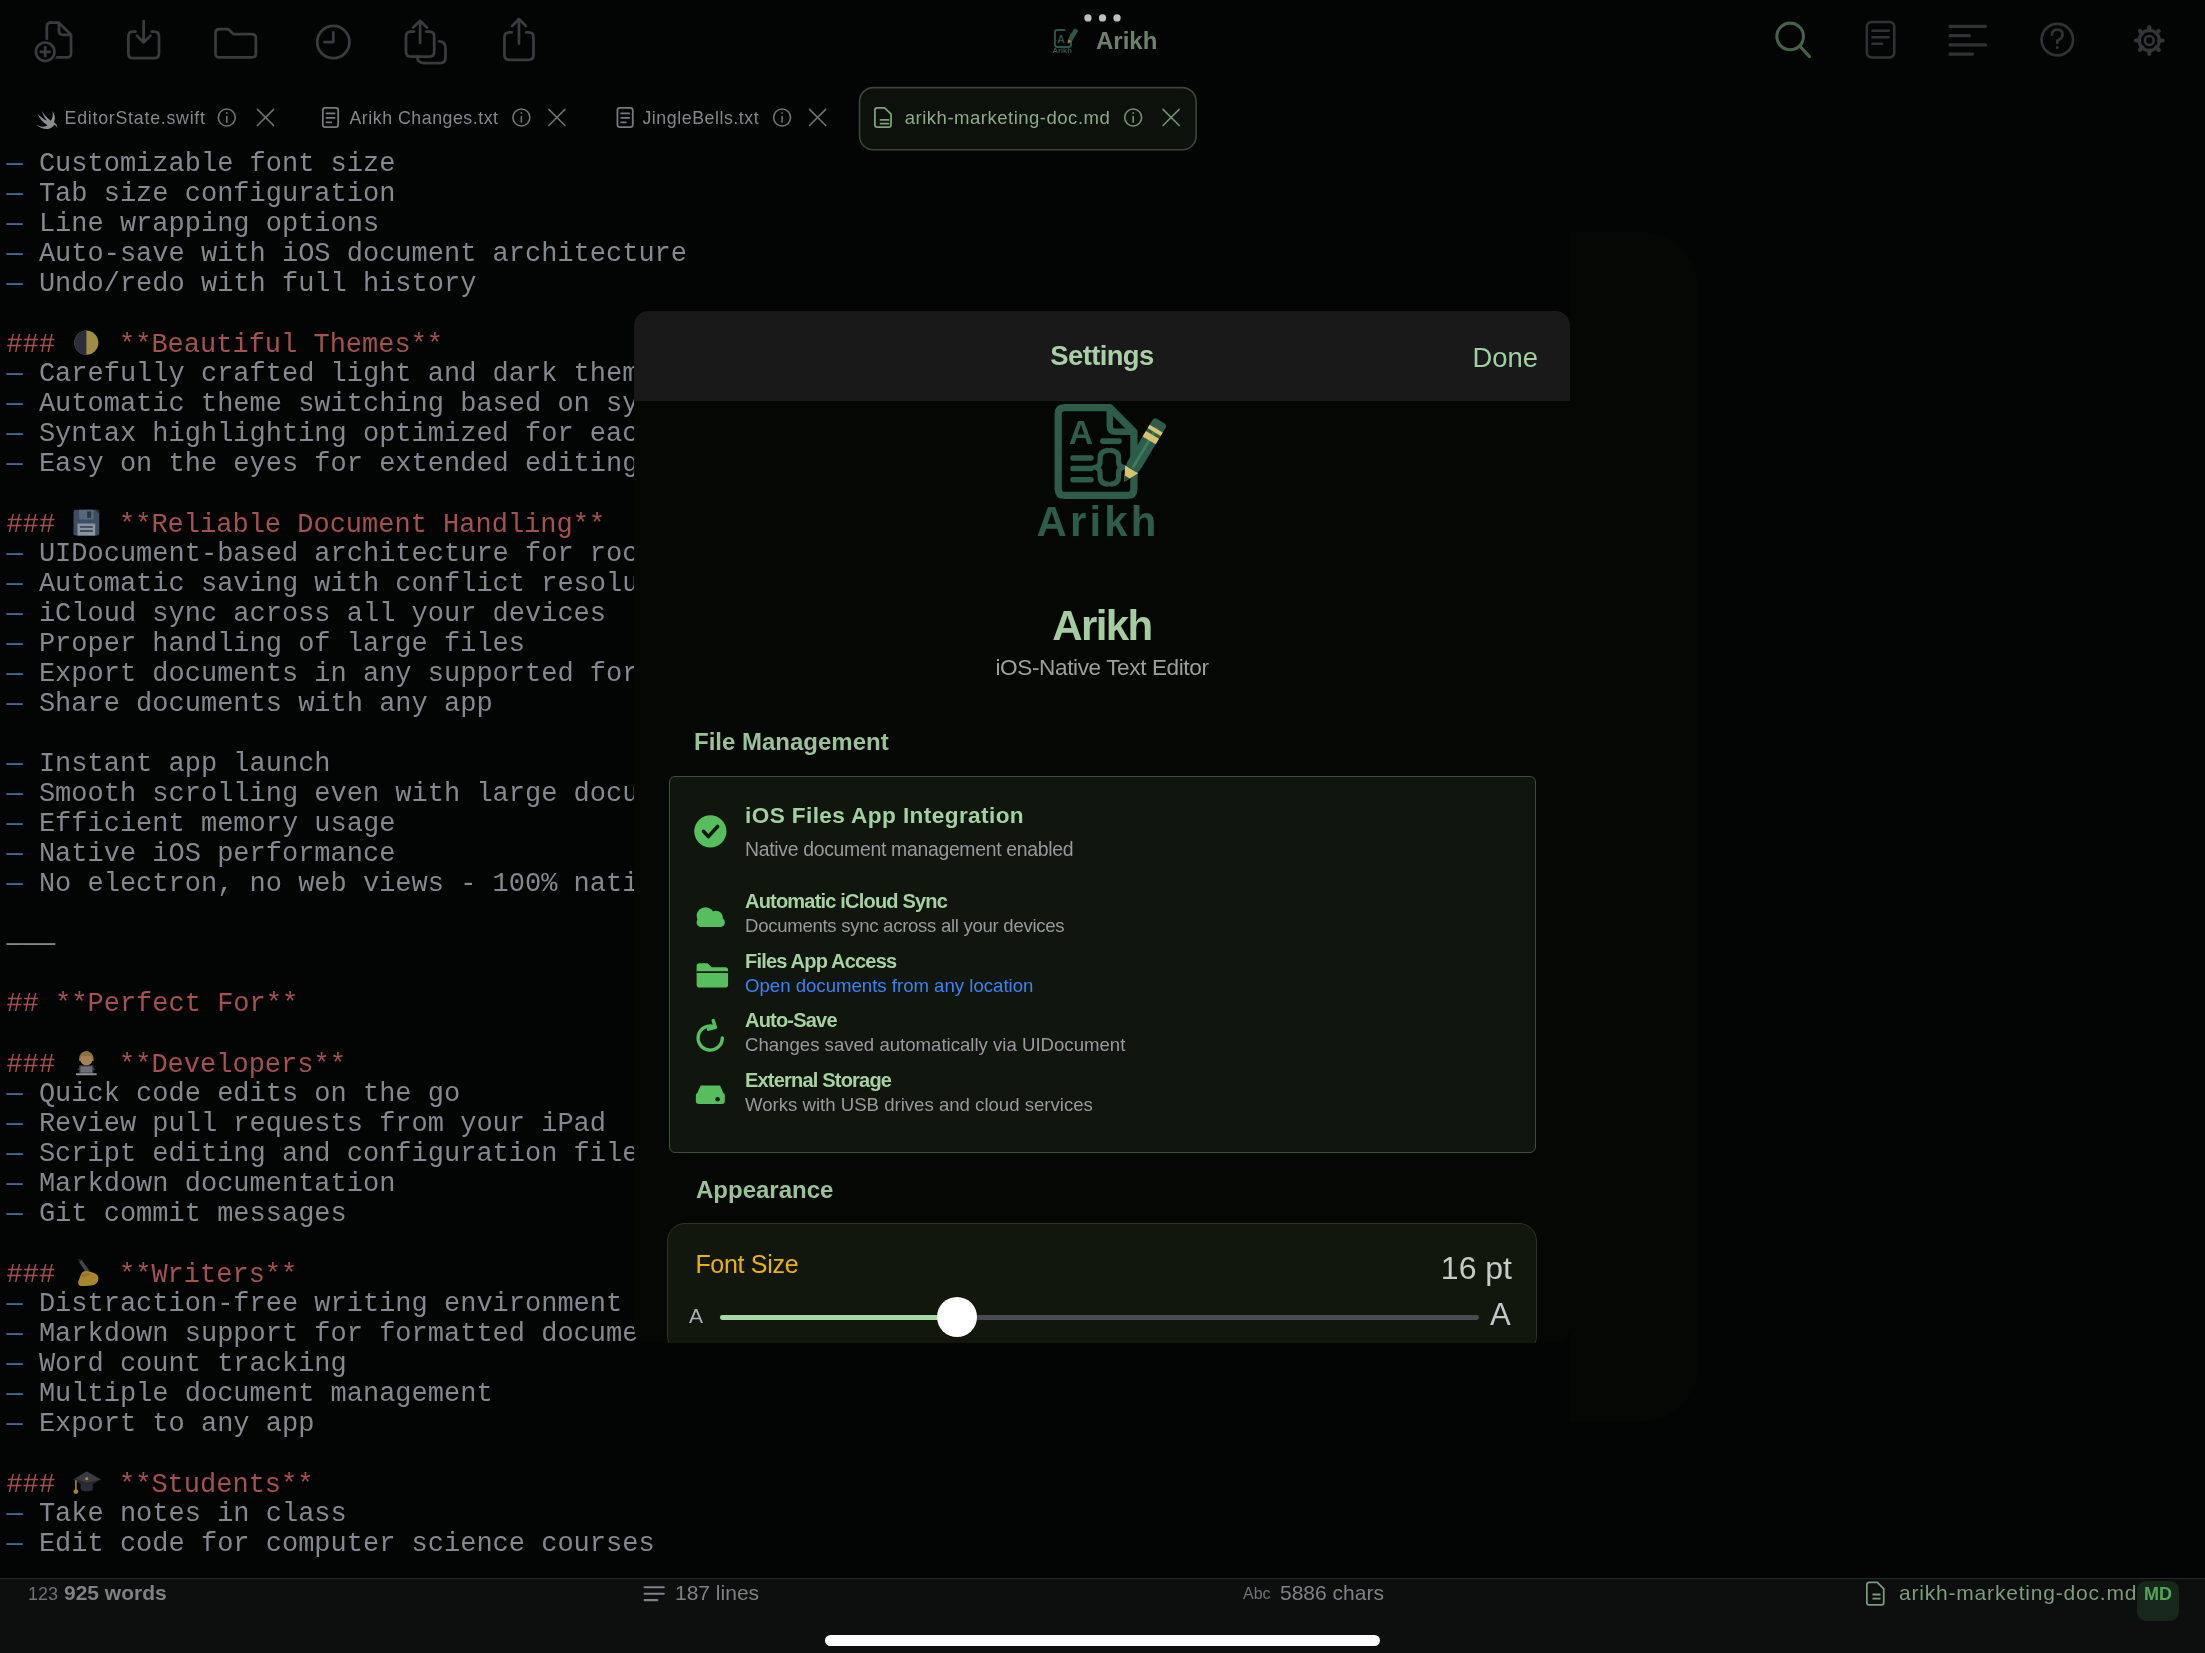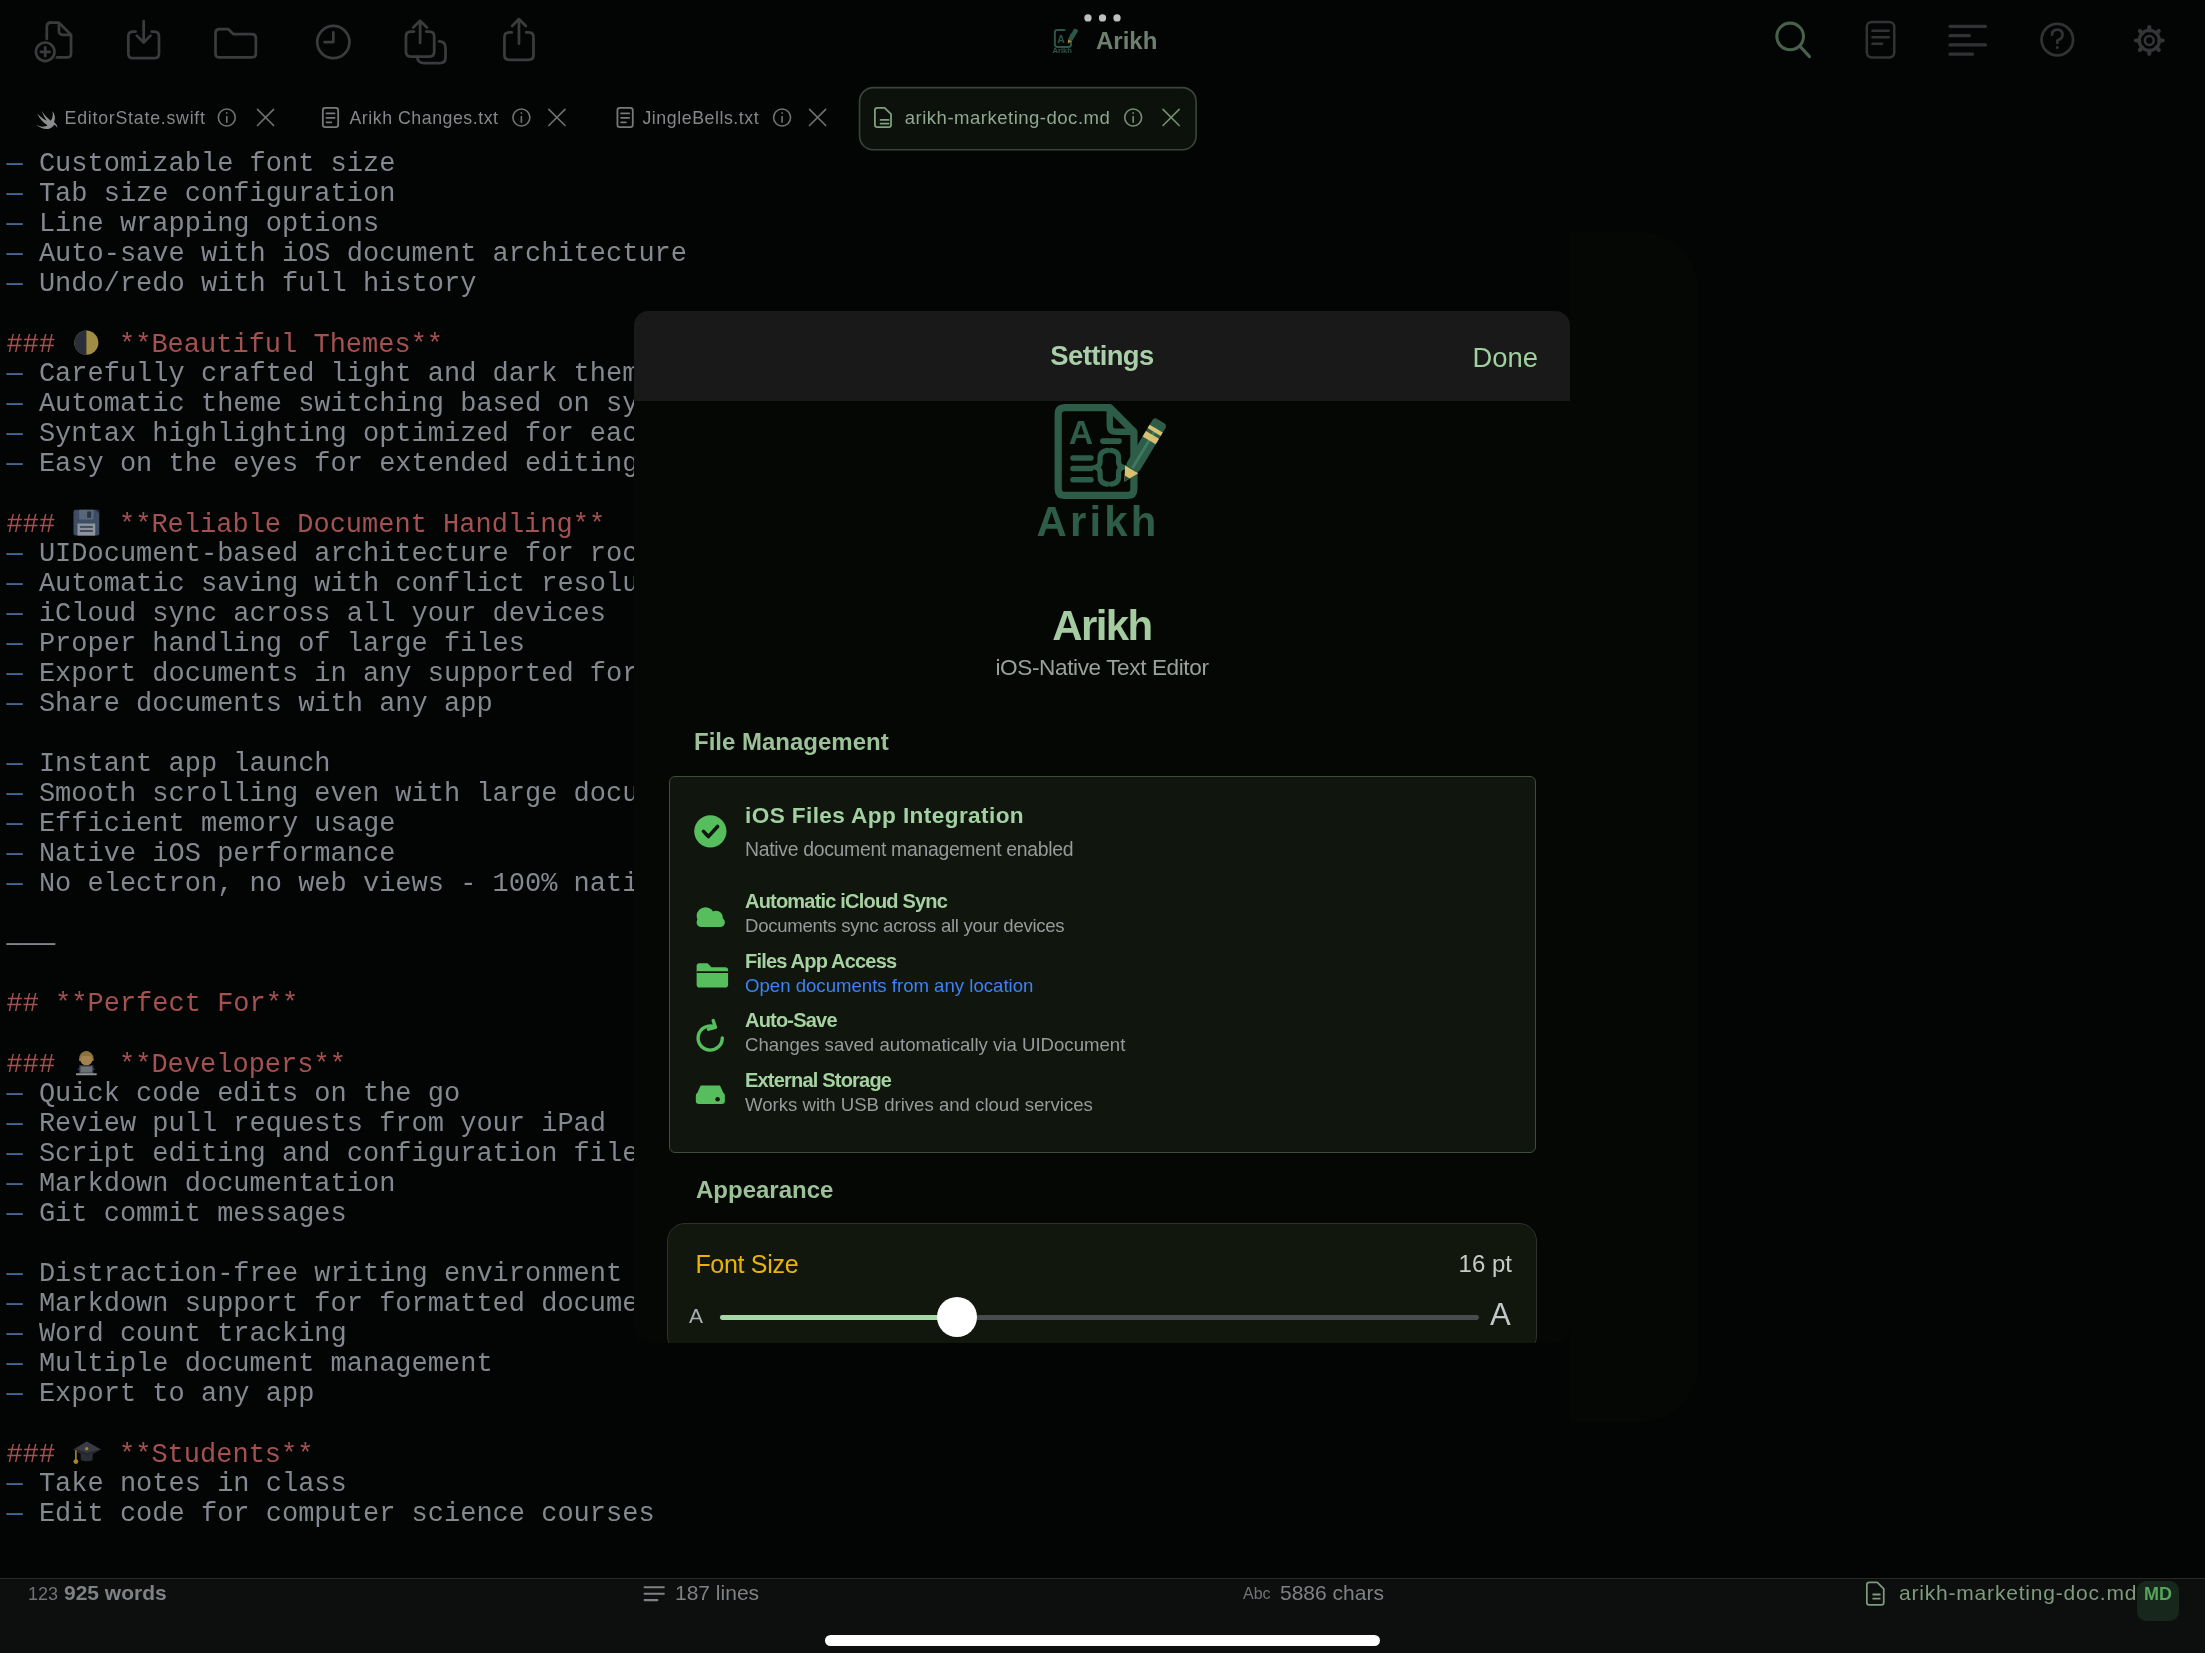--- a/index.html
+++ b/index.html
@@ -74,20 +74,26 @@
           <path d="M8 26 l 4 -5 h 14 l 4 5 z" fill="#26407a"></path>
           <path d="M11 21 h 16 v 9 h -16 z" fill="#6b7077" stroke="#3a3e44" stroke-width="1.5"></path>
           <rect x="6" y="30" width="26" height="2.5" rx="1" fill="#8d9299"></rect>
         </svg><span class="h"> **Developers**</span></div>
 <div class="ln"><span class="b">—</span> Quick code edits on the go</div>
 <div class="ln"><span class="b">—</span> Review pull requests from your iPad</div>
 <div class="ln"><span class="b">—</span> Script editing and configuration files</div>
 <div class="ln"><span class="b">—</span> Markdown documentation</div>
 <div class="ln"><span class="b">—</span> Git commit messages</div>
 <div class="ln"></div>
+<div class="ln"><span class="h">### </span><svg class="emj" viewBox="0 0 39 34">
+          <path d="M13 1 L24 16 L20 19 L10 4 Z" fill="#43464c"></path>
+          <path d="M13 1 L10 4 L8.5 -0.5 Z" fill="#23252a"></path>
+          <path d="M12 20 q 2 -6 8 -5 l 8 2 q 6 2 6 7 q 0 8 -9 9 l -12 1 q -5 -1 -4 -6 z" fill="#a8862e"></path>
+          <path d="M12 19 l 10 -2 l 2 3 l -10 3 z" fill="#96762a"></path>
+        </svg><span class="h"> **Writers**</span></div>
 <div class="ln"><span class="b">—</span> Distraction-free writing environment</div>
 <div class="ln"><span class="b">—</span> Markdown support for formatted documents</div>
 <div class="ln"><span class="b">—</span> Word count tracking</div>
 <div class="ln"><span class="b">—</span> Multiple document management</div>
 <div class="ln"><span class="b">—</span> Export to any app</div>
 <div class="ln"></div>
 <div class="ln"><span class="h">### </span><svg class="emj" viewBox="0 0 39 34">
           <path d="M19.5 3 L37 13 L19.5 23 L2 13 Z" fill="#26282e"></path>
           <path d="M19.5 3 L37 13 L19.5 17 L5 12 Z" fill="#383b43"></path>
           <path d="M12 17 L12 25 C12 28.5 27 28.5 27 25 L27 17 L19.5 21 Z" fill="#2b2d34"></path>
@@ -299,21 +305,21 @@
       <div class="abs" style="left:75px;top:198px;font-size:18.6px;color:#3b82f6;">Open documents from any location</div>
       <div class="abs" style="left:75px;top:232px;font-size:20px;font-weight:bold;color:#a6d2a2;letter-spacing:-0.8px;">Auto-Save</div>
       <div class="abs" style="left:75px;top:257px;font-size:18.6px;color:#97999c;">Changes saved automatically via UIDocument</div>
       <div class="abs" style="left:75px;top:292px;font-size:20px;font-weight:bold;color:#a6d2a2;letter-spacing:-0.8px;">External Storage</div>
       <div class="abs" style="left:75px;top:317px;font-size:18.6px;color:#97999c;">Works with USB drives and cloud services</div>
     </div>
     <div class="abs" style="left:62px;top:865px;font-size:24px;font-weight:bold;color:#9bc297;">Appearance</div>
 
     <div class="abs" style="left:33px;top:912px;width:868px;height:129px;background:#12170e;border:1.6px solid #2b332b;border-radius:18px;">
       <div class="abs" style="left:27.4px;top:26px;font-size:25px;color:#eab308;letter-spacing:-0.3px;">Font Size</div>
-      <div class="abs" style="right:24px;top:26px;font-size:24px;color:#c6cbc6;">16 pt</div>
+      <div class="abs" style="right:24px;top:26px;font-size:32px;color:#c6cbc6;">16 pt</div>
       <div class="abs" style="left:21px;top:80px;font-size:21px;color:#a9aeb2;">A</div>
       <div class="abs" style="left:52px;top:91px;width:759px;height:4.8px;border-radius:2.4px;background:#484c50;"></div>
       <div class="abs" style="left:52px;top:91px;width:237px;height:4.8px;border-radius:2.4px;background:#a6d7a6;"></div>
       <div class="abs" style="left:269px;top:73px;width:40px;height:40px;border-radius:20px;background:#ffffff;"></div>
       <div class="abs" style="left:822px;top:73px;font-size:31px;color:#c2c7cb;">A</div>
     </div>
   </div>
   <div id="statusbar"></div>
   <div class="abs" style="left:28px;top:1584px;font-size:18px;color:#707376;">123</div>
   <div class="abs" style="left:64px;top:1581px;font-size:21px;color:#7f8285;font-weight:bold;">925 words</div>

